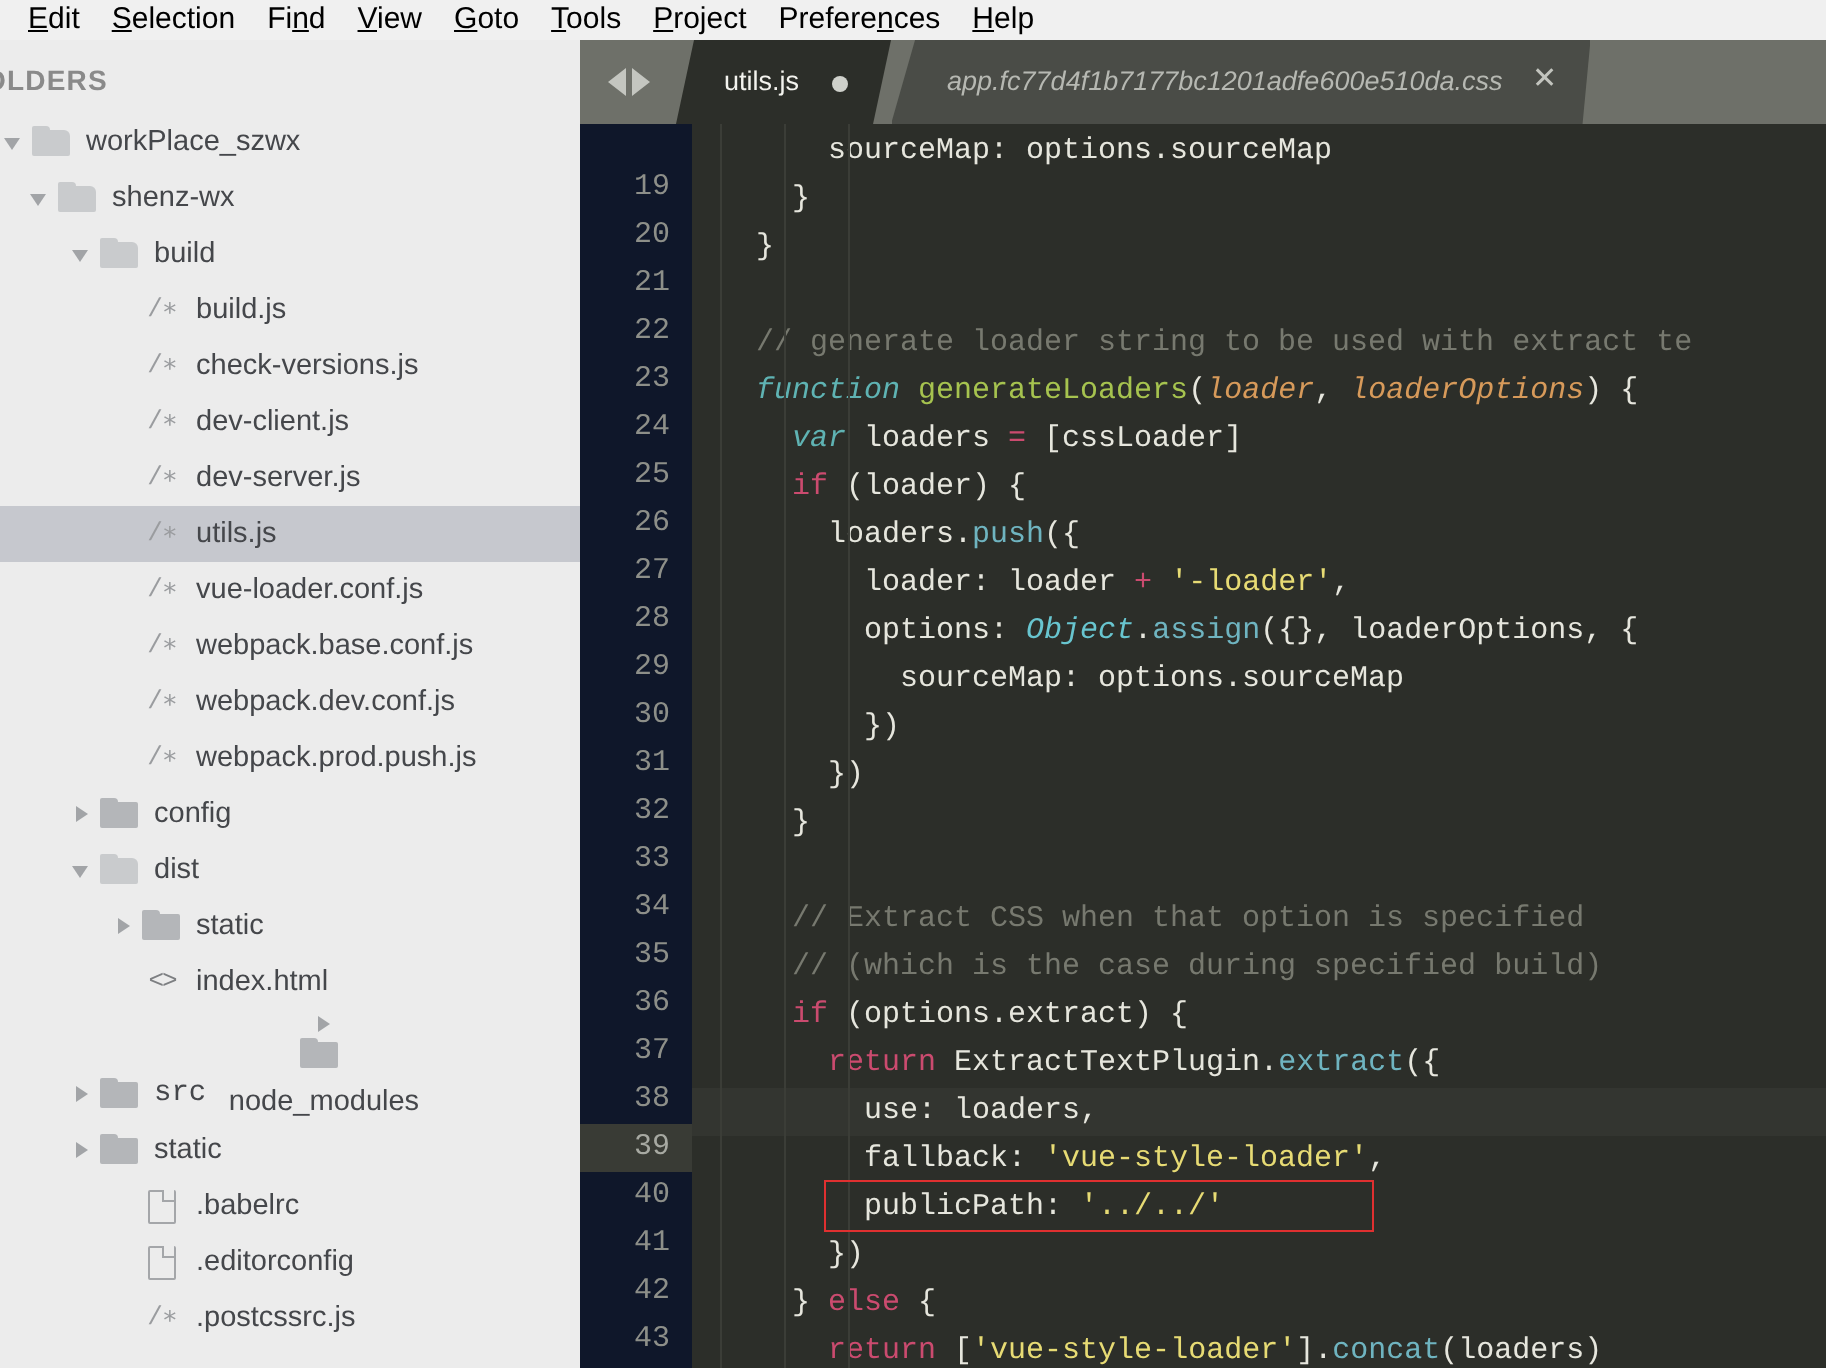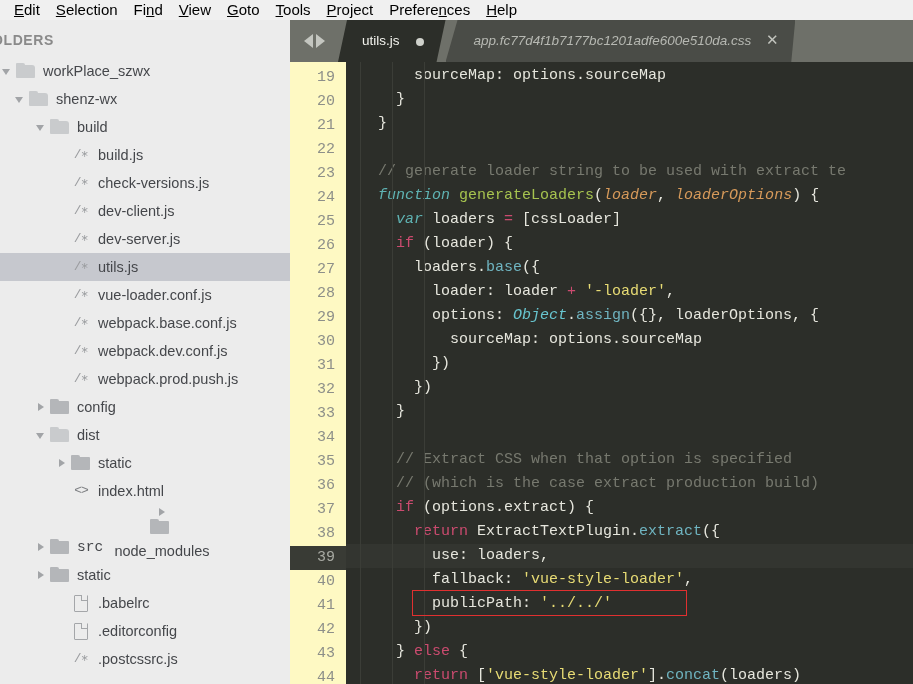--- a/index.html
+++ b/index.html
@@ -277,23 +277,23 @@
     flex: 1 1 auto;
     display: flex;
     min-height: 0;
     position: relative;
     background: #2c2e29;
     overflow: hidden;
   }
   .gutter {
     width: 56px;
     flex: 0 0 56px;
-    background: #fef9c3;
-    position: relative;
-    padding-top: 4px;
+    background: #0f172a;
+    position: relative;
+    padding-top: 20px;
   }
   .gutter-ln {
     height: 24px;
     line-height: 24px;
     text-align: right;
     padding-right: 11px;
     font-family: "Liberation Mono", monospace;
     font-size: 15px;
     color: #8d8f89;
   }
@@ -550,30 +550,30 @@
           </div>
           <div id="code">
               <div class="code-line"><span class="t-pl">      sourceMap: options.sourceMap</span></div>
               <div class="code-line"><span class="t-pl">    }</span></div>
               <div class="code-line"><span class="t-pl">  }</span></div>
               <div class="code-line"><span class="t-pl"></span></div>
               <div class="code-line"><span class="t-com">  // generate loader string to be used with extract te</span></div>
               <div class="code-line"><span class="t-kw2">  function </span><span class="t-fn">generateLoaders</span><span class="t-pl">(</span><span class="t-par">loader</span><span class="t-pl">, </span><span class="t-par">loaderOptions</span><span class="t-pl">) {</span></div>
               <div class="code-line"><span class="t-kw2">    var </span><span class="t-pl">loaders </span><span class="t-op">=</span><span class="t-pl"> [cssLoader]</span></div>
               <div class="code-line"><span class="t-kw">    if </span><span class="t-pl">(loader) {</span></div>
-              <div class="code-line"><span class="t-pl">      loaders.</span><span class="t-fn2">base</span><span class="t-pl">({</span></div>
+              <div class="code-line"><span class="t-pl">      loaders.</span><span class="t-fn2">push</span><span class="t-pl">({</span></div>
               <div class="code-line"><span class="t-pl">        loader: loader </span><span class="t-op">+</span><span class="t-pl"> </span><span class="t-str">'-loader'</span><span class="t-pl">,</span></div>
               <div class="code-line"><span class="t-pl">        options: </span><span class="t-cls">Object</span><span class="t-pl">.</span><span class="t-fn2">assign</span><span class="t-pl">({}, loaderOptions, {</span></div>
               <div class="code-line"><span class="t-pl">          sourceMap: options.sourceMap</span></div>
               <div class="code-line"><span class="t-pl">        })</span></div>
               <div class="code-line"><span class="t-pl">      })</span></div>
               <div class="code-line"><span class="t-pl">    }</span></div>
               <div class="code-line"><span class="t-pl"></span></div>
               <div class="code-line"><span class="t-com">    // Extract CSS when that option is specified</span></div>
-              <div class="code-line"><span class="t-com">    // (which is the case extract production build)</span></div>
+              <div class="code-line"><span class="t-com">    // (which is the case during specified build)</span></div>
               <div class="code-line"><span class="t-kw">    if </span><span class="t-pl">(options.extract) {</span></div>
               <div class="code-line"><span class="t-kw">      return </span><span class="t-pl">ExtractTextPlugin.</span><span class="t-fn2">extract</span><span class="t-pl">({</span></div>
               <div class="code-line current"><span class="t-pl">        use: loaders,</span></div>
               <div class="code-line"><span class="t-pl">        fallback: </span><span class="t-str">'vue-style-loader'</span><span class="t-pl">,</span></div>
               <div class="code-line"><span class="t-pl">        publicPath: </span><span class="t-str">'../../'</span></div>
               <div class="code-line"><span class="t-pl">      })</span></div>
               <div class="code-line"><span class="t-pl">    } </span><span class="t-kw">else</span><span class="t-pl"> {</span></div>
               <div class="code-line"><span class="t-kw">      return </span><span class="t-pl">[</span><span class="t-str">'vue-style-loader'</span><span class="t-pl">].</span><span class="t-fn2">concat</span><span class="t-pl">(loaders)</span></div>
             </div>
         </div>

